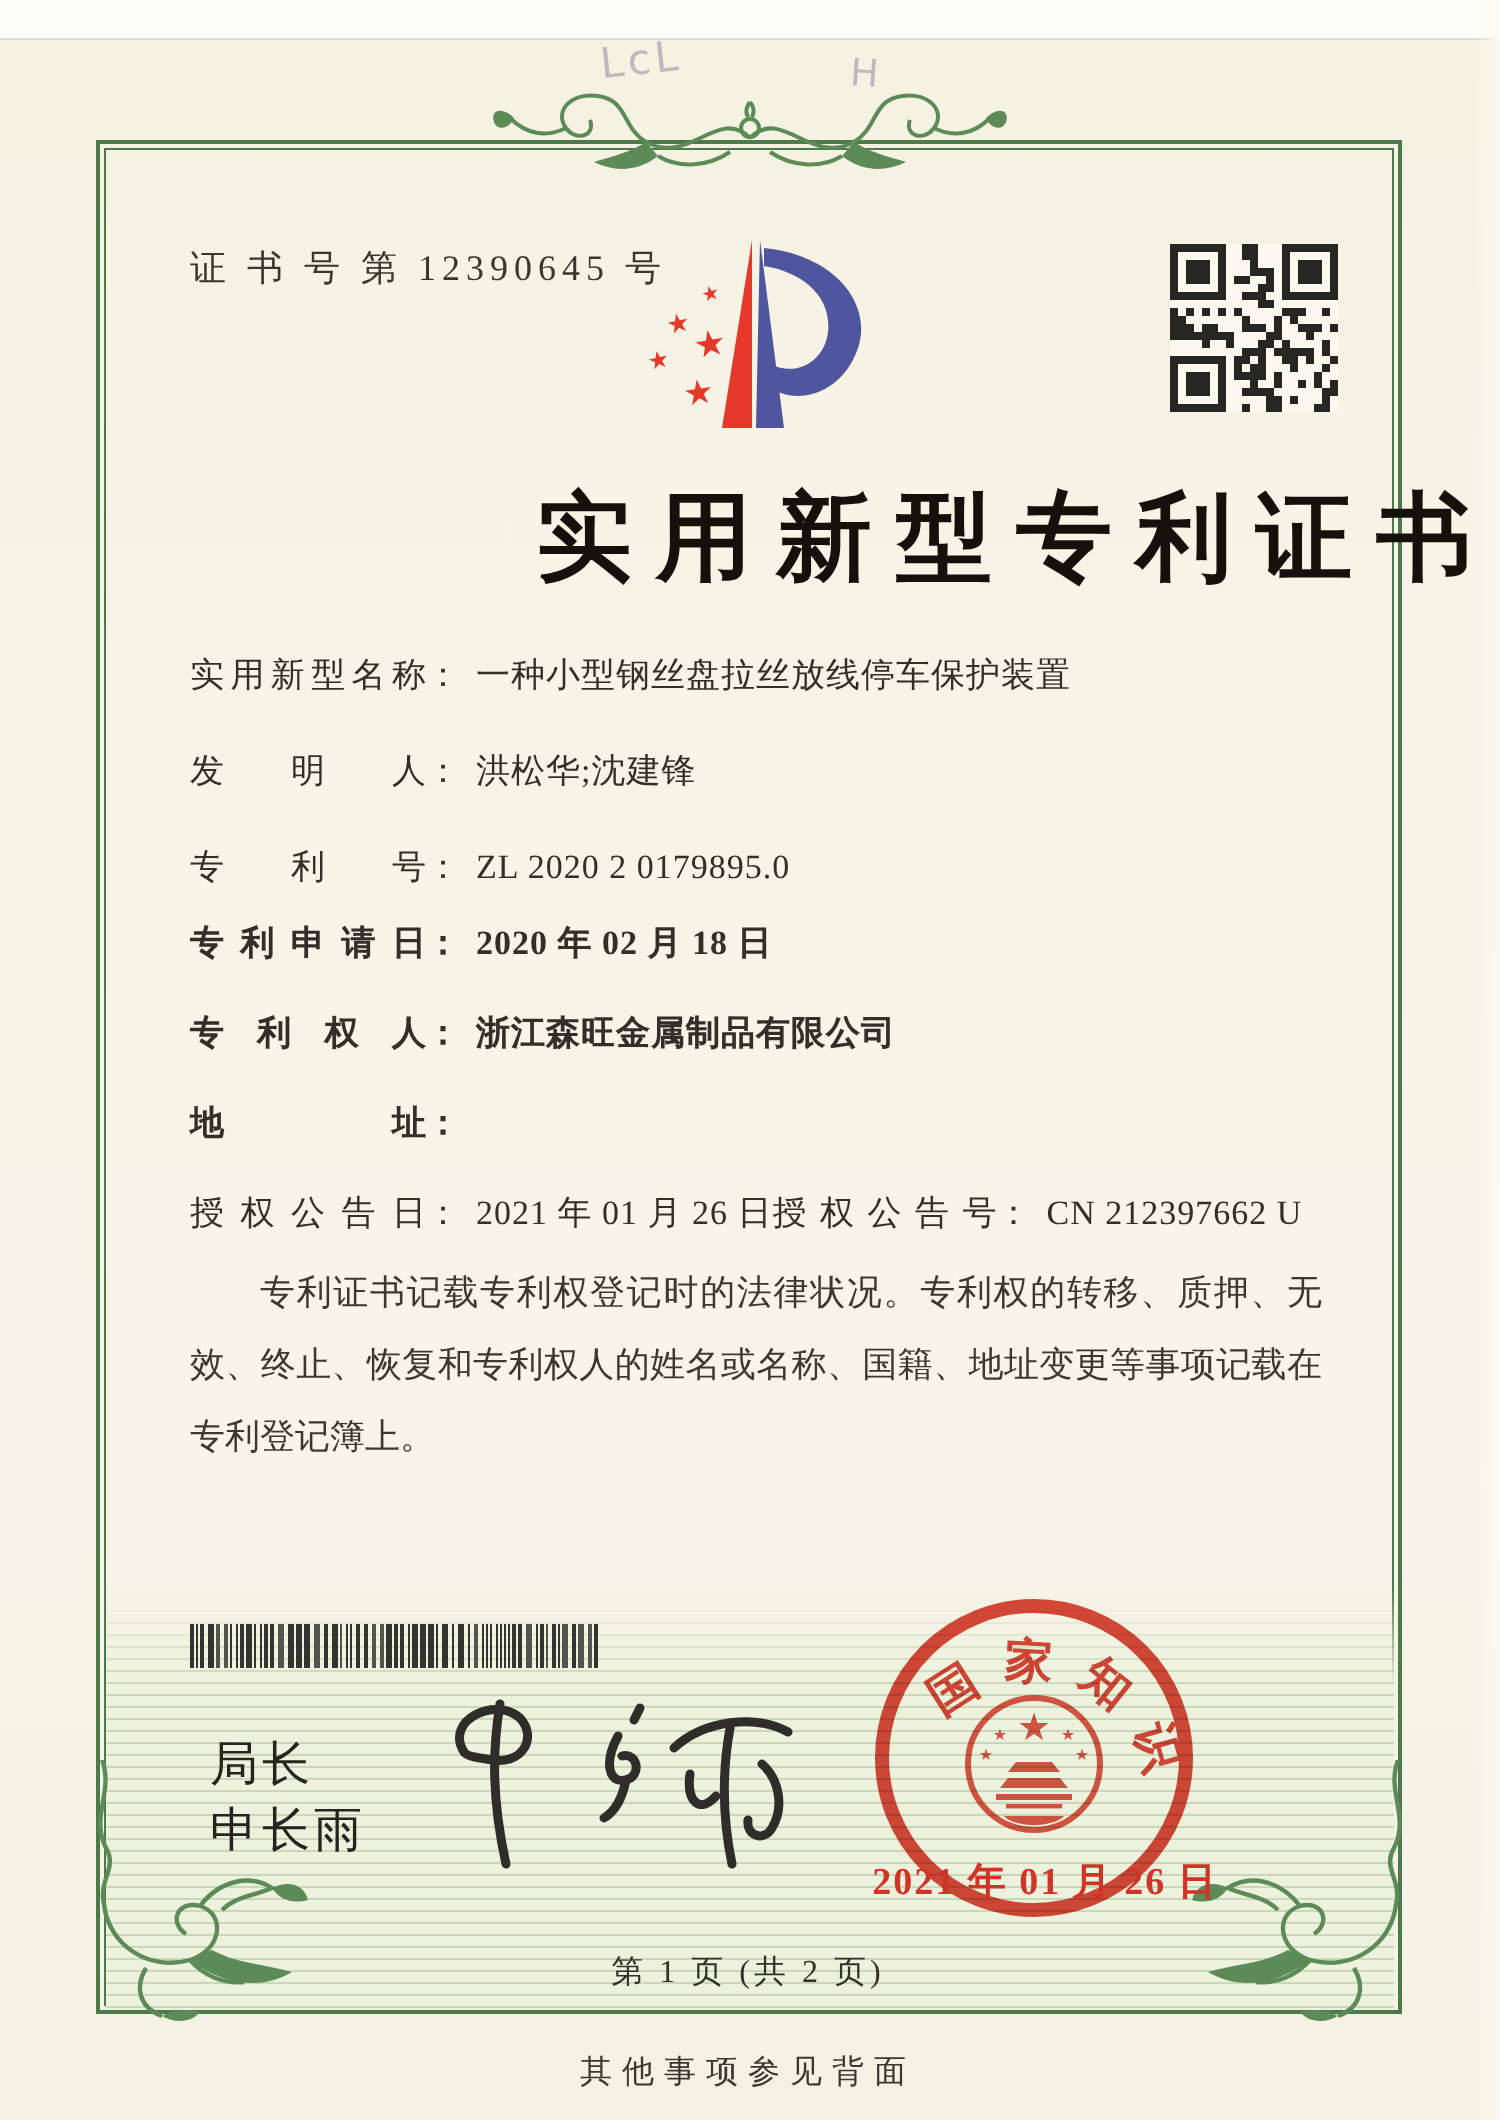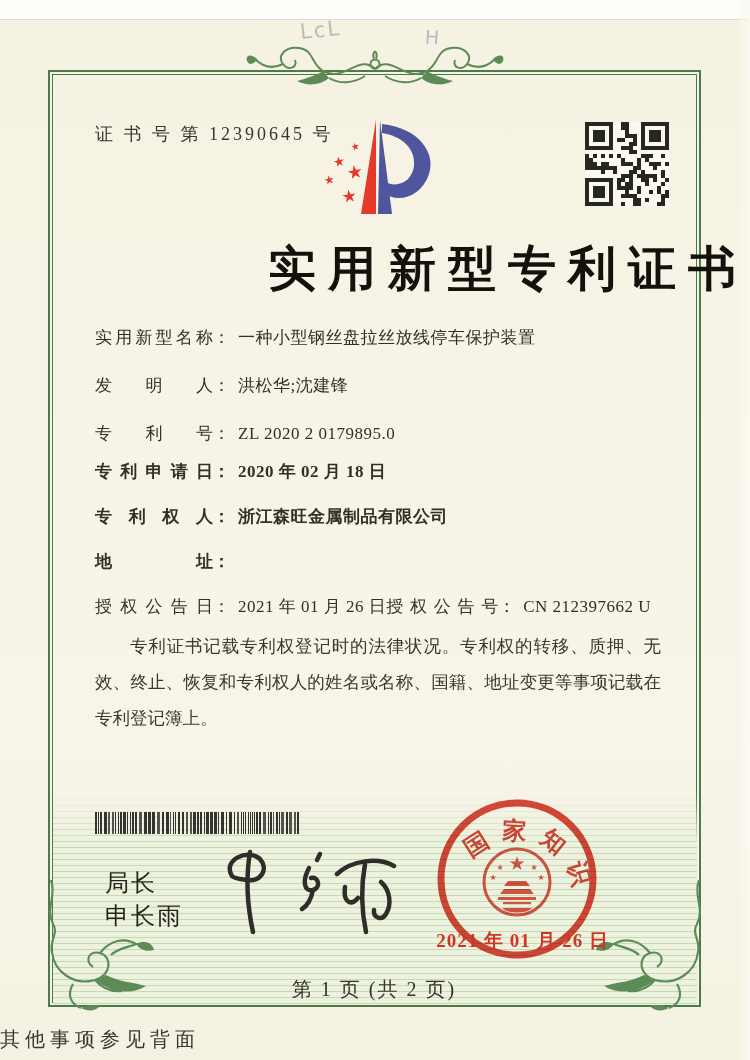--- a/index.html
+++ b/index.html
@@ -69,23 +69,23 @@
   .barcode{position:absolute;left:95px;top:812px;width:205px;height:22px;}
 
   .director{position:absolute;left:95px;top:868px;font-family:Liberation Mono, monospace;
     font-size:24px;color:#26241f;line-height:33px;letter-spacing:2px;margin-left:10px;}
   .signature{position:absolute;left:212px;top:842px;}
 
   .seal{position:absolute;left:432px;top:796px;mix-blend-mode:multiply;opacity:.92;}
   .seal-date{position:absolute;left:430px;top:928px;width:185px;text-align:center;
     color:#cf3526;font-size:19px;letter-spacing:1px;font-weight:bold;}
 
-  .page-footer{position:absolute;left:0;top:976px;width:748px;text-align:center;font-size:20px;
+  .page-footer{position:absolute;left:0;top:976px;width:748px;text-align:center;font-size:16px;
     letter-spacing:2px;color:#34312a;}
-  .back-note{position:absolute;left:0;top:1026px;width:748px;font-size:20px;
+  .back-note{position:absolute;left:0;top:1026px;width:748px;text-align:center;font-size:16px;
     letter-spacing:5px;color:#3a372f;}
 </style>
 </head>
 <body>
 
 <div class="page">
 
   <div class="scan-strip"></div>
   <div class="scan-edge-right"></div>
 

